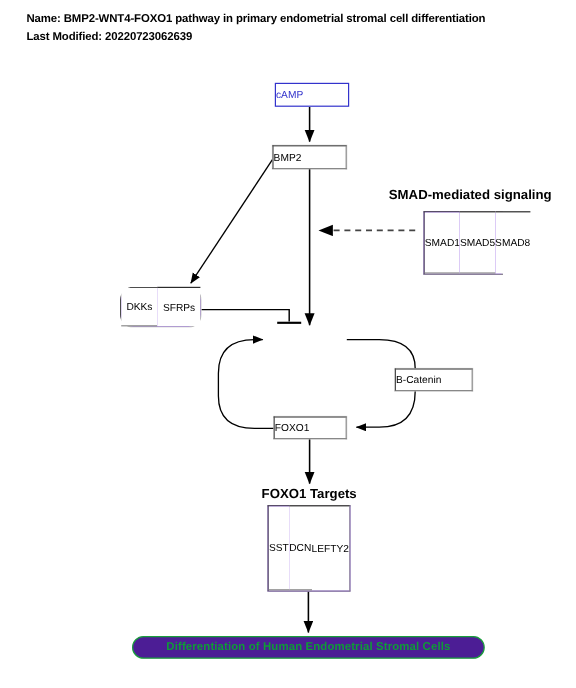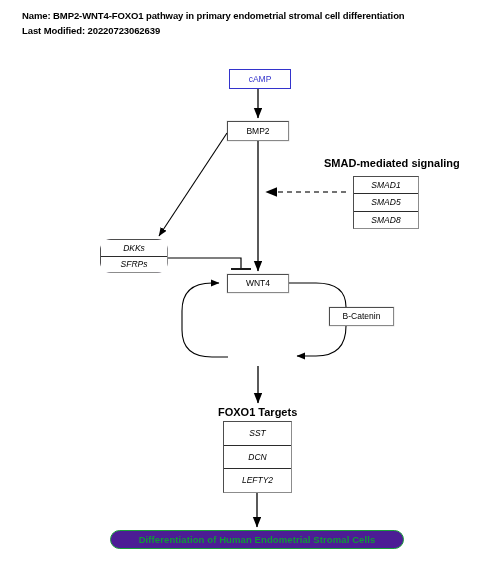--- a/index.html
+++ b/index.html
@@ -48,21 +48,21 @@
     pointer-events: none;
   }
 
   
   .node {
     position: absolute;
     box-sizing: border-box;
     background: #ffffff;
     display: flex;
     align-items: center;
-    justify-content: center;
+    justify-content: flex-start;
     font-size: 8.5px;
     line-height: 1;
     text-align: center;
     white-space: nowrap;
   }
 
   .node-plain {
     border: 1px solid #888888;
     border-top-color: #4d4d4d;
     border-left-color: #4d4d4d;
@@ -76,22 +76,21 @@
 
   
   .group {
     position: absolute;
     box-sizing: border-box;
     background: #6d28d9;
     border: 1px solid #8c8c8c;
     border-top-color: #4d4d4d;
     border-left-color: #4d4d4d;
     display: flex;
-    flex-direction: column;
-    font-style: italic;
+    flex-direction: row;
   }
   .group-row {
     flex: 1 1 auto;
     box-sizing: border-box;
     display: flex;
     align-items: center;
     justify-content: center;
     font-size: 8.5px;
     line-height: 1;
     white-space: nowrap;
@@ -186,28 +185,28 @@
   </svg>
 
   <div class="node node-blue" style="left:213px; top:69px; width:62px; height:20px;">
     <span>cAMP</span>
   </div>
 
   <div class="node node-plain" style="left:211px; top:121px; width:62px; height:20px;">
     <span>BMP2</span>
   </div>
 
-  <div class="node node-plain" style="left:211px; top:274px; width:62px; height:19px;">
-    <span>WNT4</span>
-  </div>
 
   <div class="node node-plain" style="left:313px; top:307px; width:65px; height:19px;">
     <span>B-Catenin</span>
   </div>
 
+  <div class="node node-plain" style="left:212px; top:347px; width:61px; height:19px;">
+    <span>FOXO1</span>
+  </div>
 
   <div class="group-title" style="left:308px; top:157px;">SMAD-mediated signaling</div>
   <div class="group" style="left:337px; top:176px; width:66px; height:53px;">
     <div class="group-row">SMAD1</div>
     <div class="group-row">SMAD5</div>
     <div class="group-row">SMAD8</div>
   </div>
 
   <div class="group" style="left:84px; top:239px; width:68px; height:34px;border-radius:11px;">
     <div class="group-row">DKKs</div>

